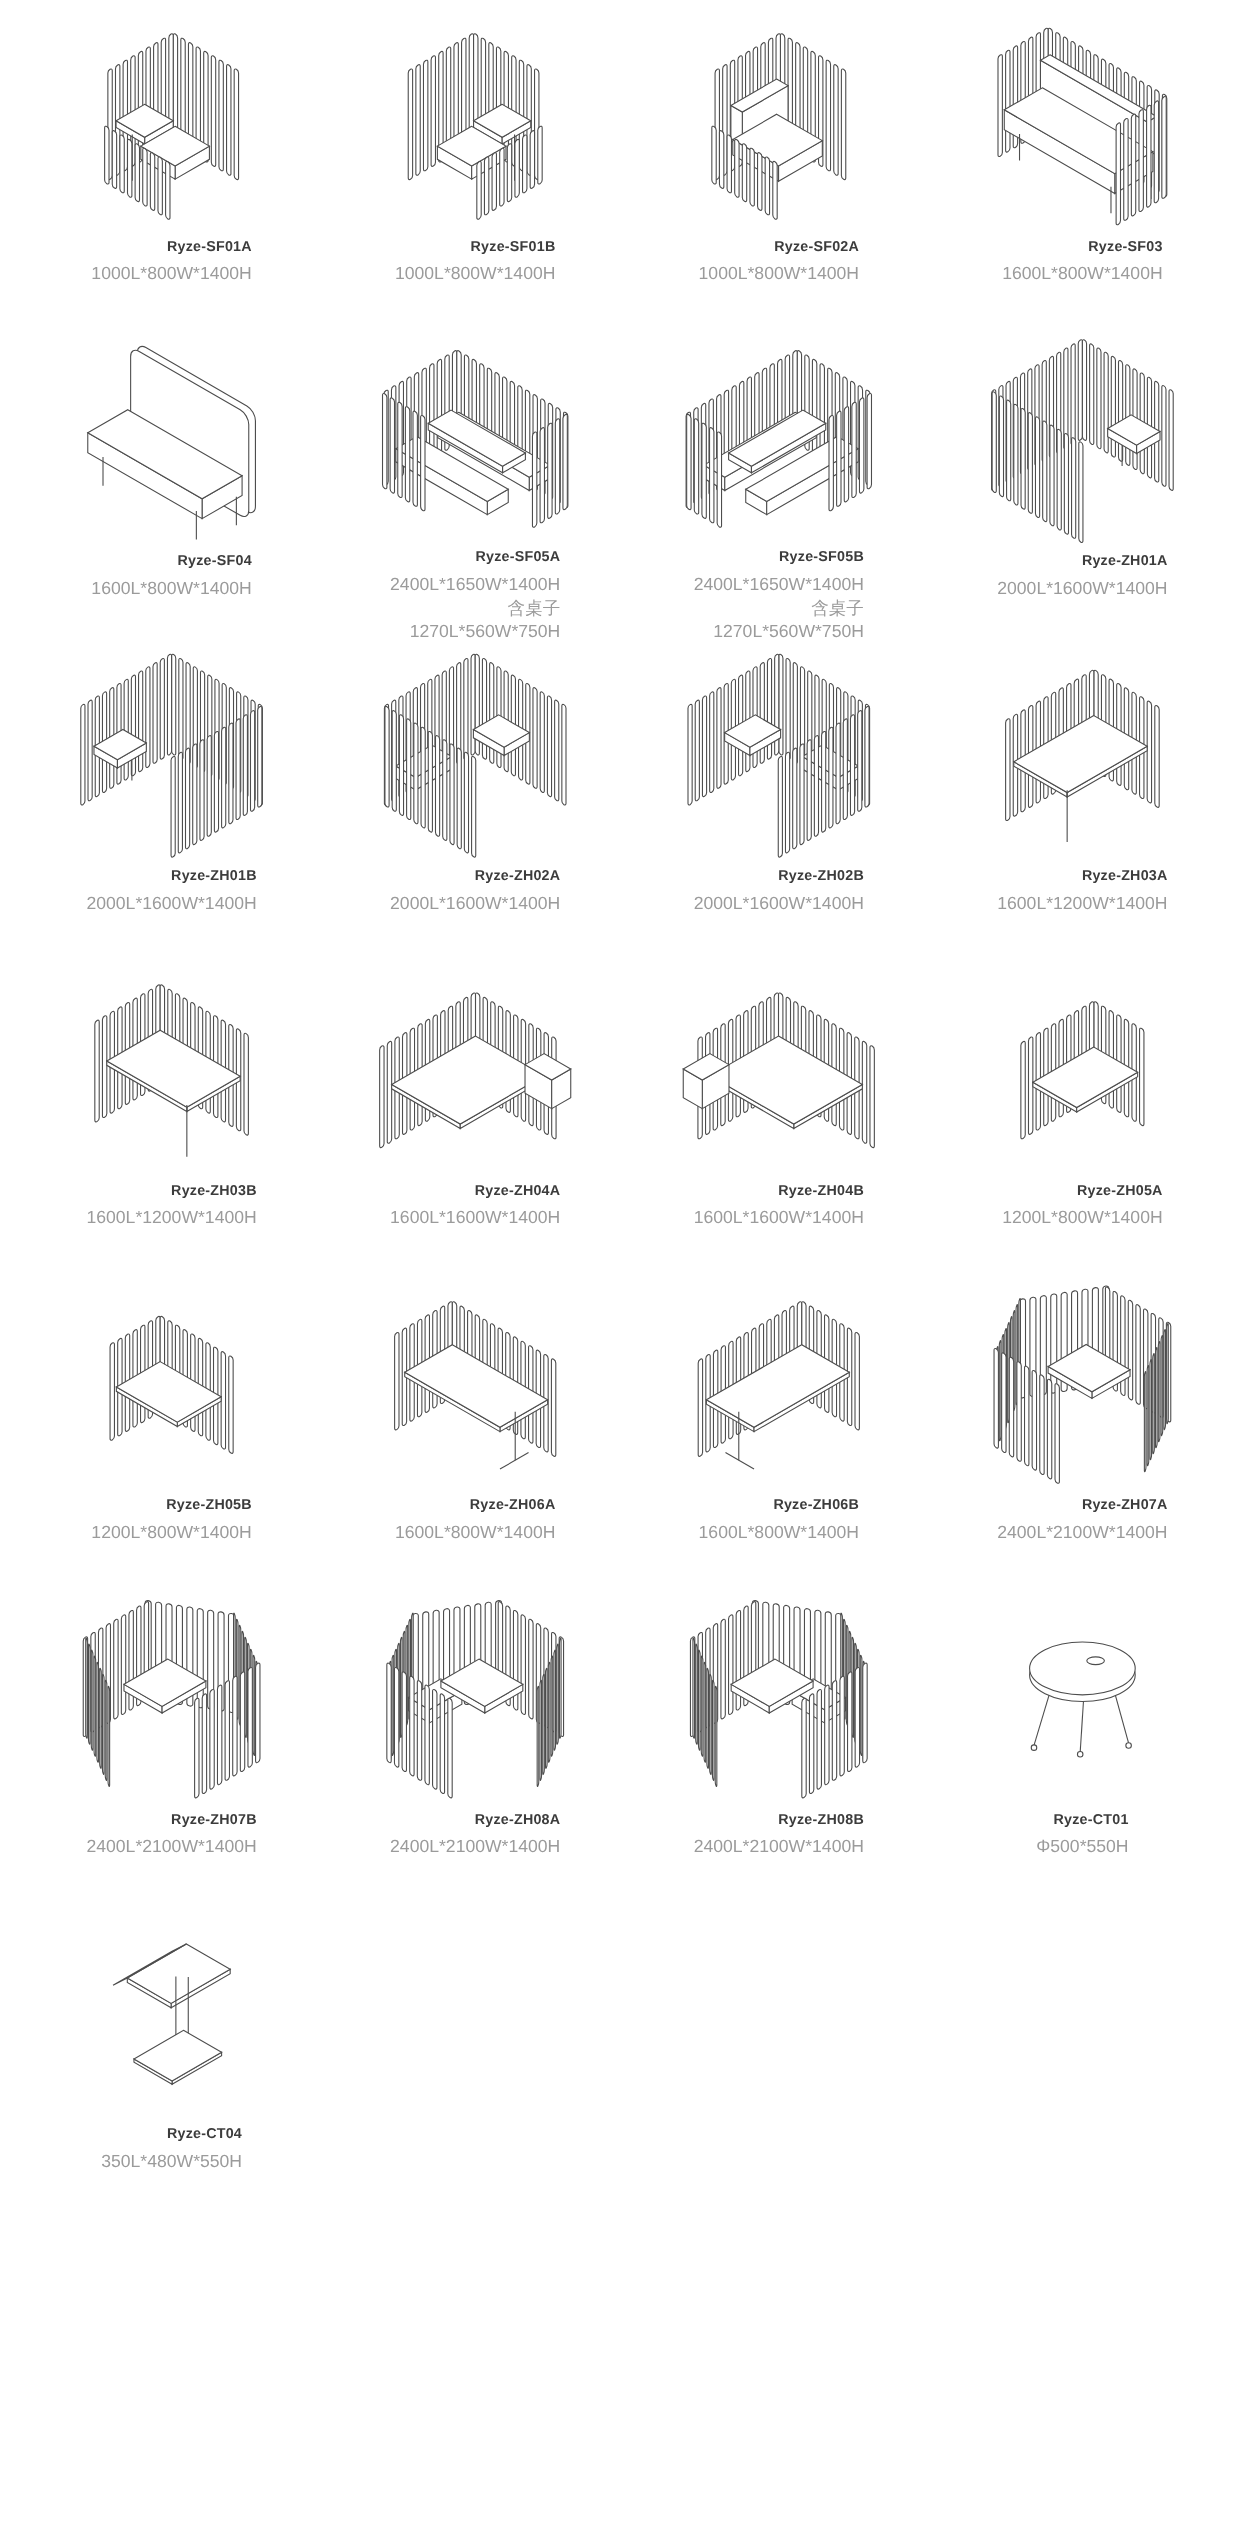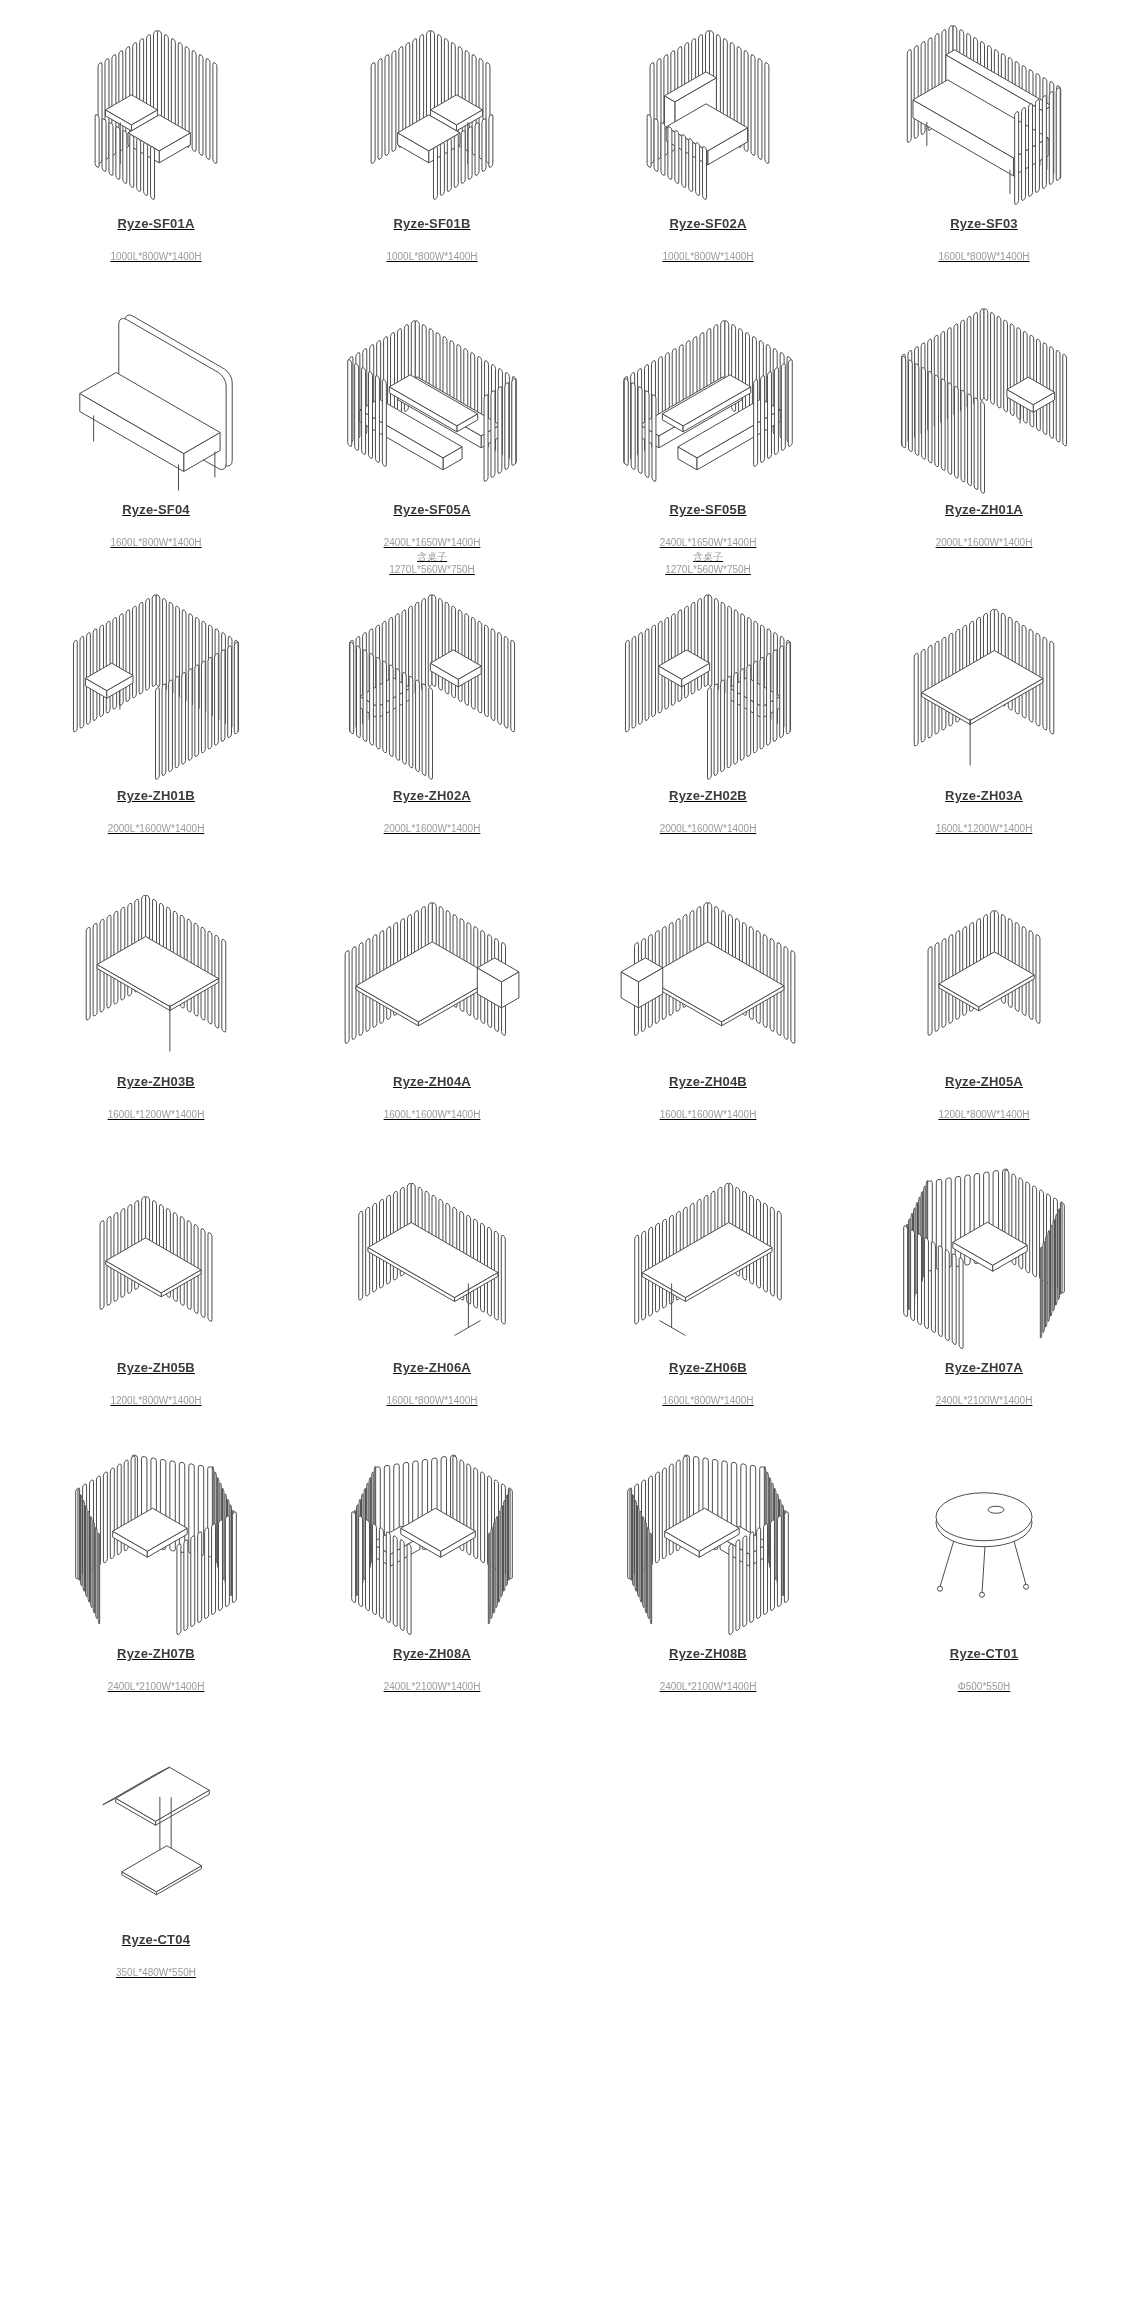--- a/index.html
+++ b/index.html
@@ -2,23 +2,23 @@
 <html><head>
 <meta charset="utf-8">
 <style>
   html,body{margin:0;padding:0;background:#ffffff;}
   body{width:1140px;font-family:"Liberation Sans", sans-serif;}
   .catalog{box-sizing:border-box;width:1140px;padding:14px 18px 30px 18px;
     display:grid;grid-template-columns:repeat(4,1fr);grid-auto-rows:286px;}
   .cell{margin:0;display:flex;flex-direction:column;align-items:center;}
   .art{height:202px;width:100%;display:flex;align-items:center;justify-content:center;}
   .art svg{display:block;}
-  figcaption{text-align:center;text-decoration:underline;}
+  figcaption{text-align:right;}
   .code{font-size:13px;font-weight:bold;color:#3c3c3c;letter-spacing:.2px;}
-  .dims{font-size:10px;color:#9b9b9b;margin-top:19px;line-height:1.35;white-space:pre-line;}
+  .dims{font-size:16px;color:#9b9b9b;margin-top:8px;line-height:1.35;white-space:pre-line;}
 </style>
 </head>
 <body>
 
 <div class="catalog" id="grid">
     <figure class="cell">
     <div class="art">
         <svg width="232" height="196" viewBox="0 0 232 196">
           <g transform="translate(117.47,112.85) scale(1.0000)">
             <g transform="matrix(0.8660,0.5000,0,1,0.00,-100.00)">

